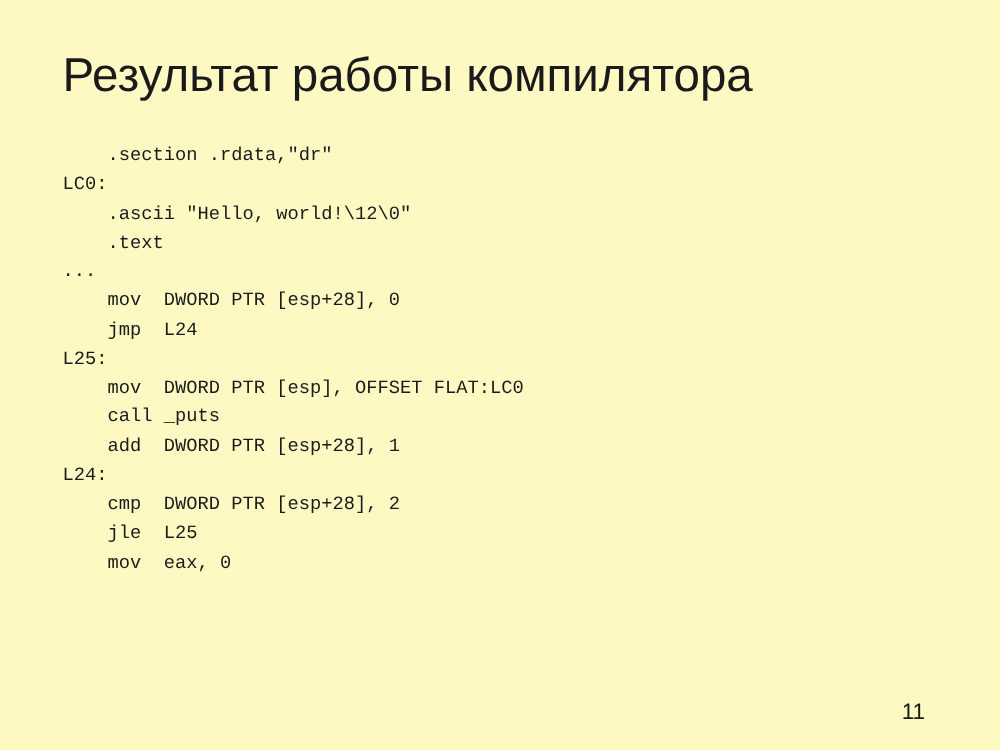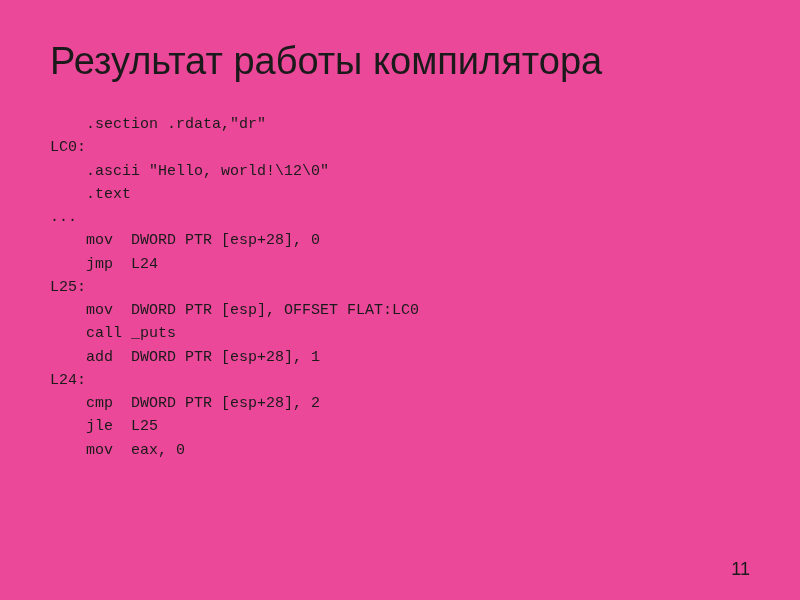--- a/index.html
+++ b/index.html
@@ -13,21 +13,21 @@
       height: 600px;
       background: #ffffff;
       font-family: Arial, sans-serif;
       position: relative;
       overflow: hidden;
     }
 
     .slide-container {
       width: 800px;
       height: 600px;
-      background: #ec4899;
+      background: #fef9c3;
       padding: 40px 50px 40px 50px;
       position: relative;
     }
 
     .slide-title {
       font-size: 38px;
       font-weight: normal;
       color: #1a1a1a;
       margin-bottom: 30px;
       font-family: Arial, sans-serif;
@@ -37,21 +37,21 @@
       font-family: 'Courier New', Courier, monospace;
       font-size: 15px;
       color: #1a1a1a;
       line-height: 1.55;
       white-space: pre;
     }
 
     .page-number {
       position: absolute;
       bottom: 20px;
-      right: 50px;
+      right: 60px;
       font-size: 18px;
       color: #1a1a1a;
       font-family: Arial, sans-serif;
     }
   </style>
 </head>
 <body>
 
 <div class="slide-container">
 

